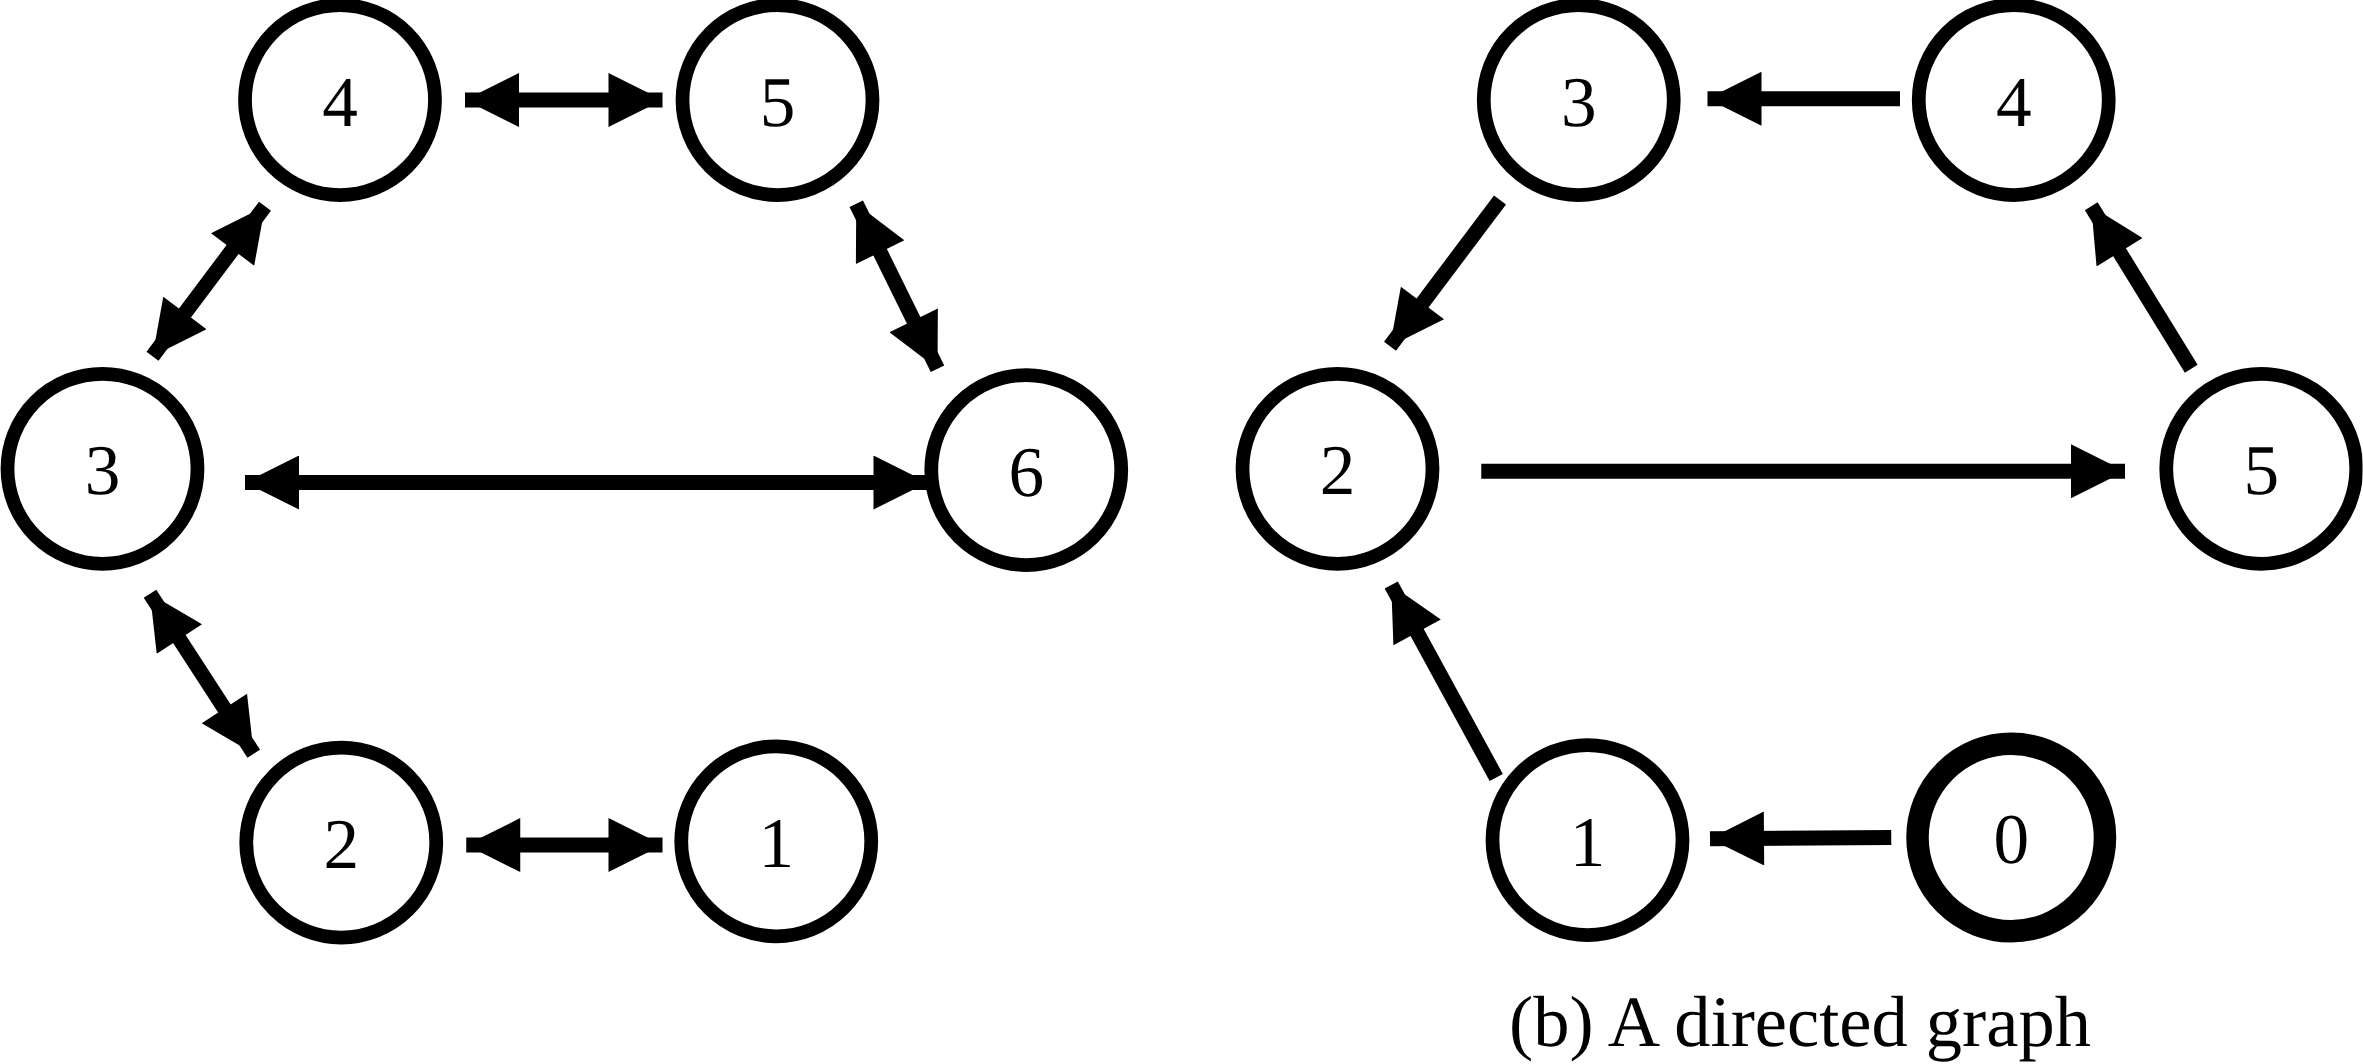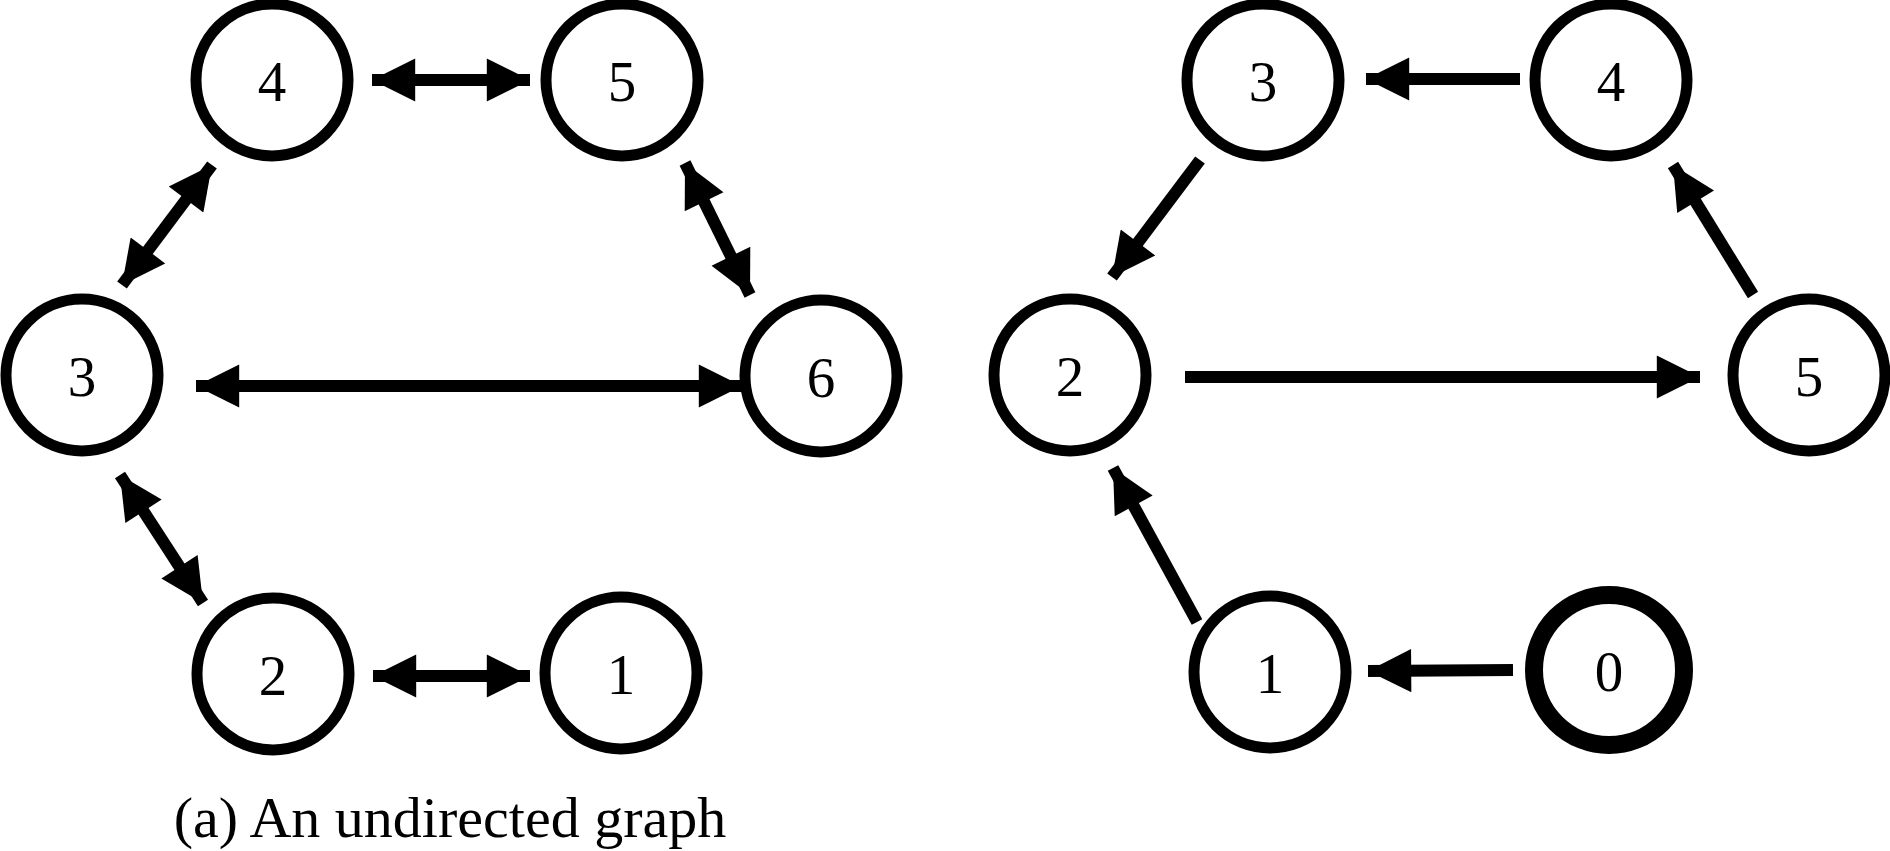--- a/index.html
+++ b/index.html
@@ -78,14 +78,14 @@
           <circle cx="1809" cy="375" r="76" class="node-circle" stroke="#000000" stroke-width="11"></circle>
           <text x="1809" y="375" text-anchor="middle" dy="0.36em" class="node-label" fill="#000000">5</text>
           <circle cx="1270" cy="672" r="76" class="node-circle" stroke="#000000" stroke-width="11"></circle>
           <text x="1270" y="672" text-anchor="middle" dy="0.36em" class="node-label" fill="#000000">1</text>
           <circle cx="1609" cy="670" r="75" class="node-circle" stroke="#000000" stroke-width="18"></circle>
           <text x="1609" y="670" text-anchor="middle" dy="0.36em" class="node-label" fill="#000000">0</text>
         </g>
       </g>
   </svg>
 
-  <div class="caption" id="caption-a" style="left: 450px;">(a) An undirected graph</div>
+  <div class="caption" id="caption-b" style="left: 1440px;">(b) A directed graph</div>
 </div>
 
 </body></html>

